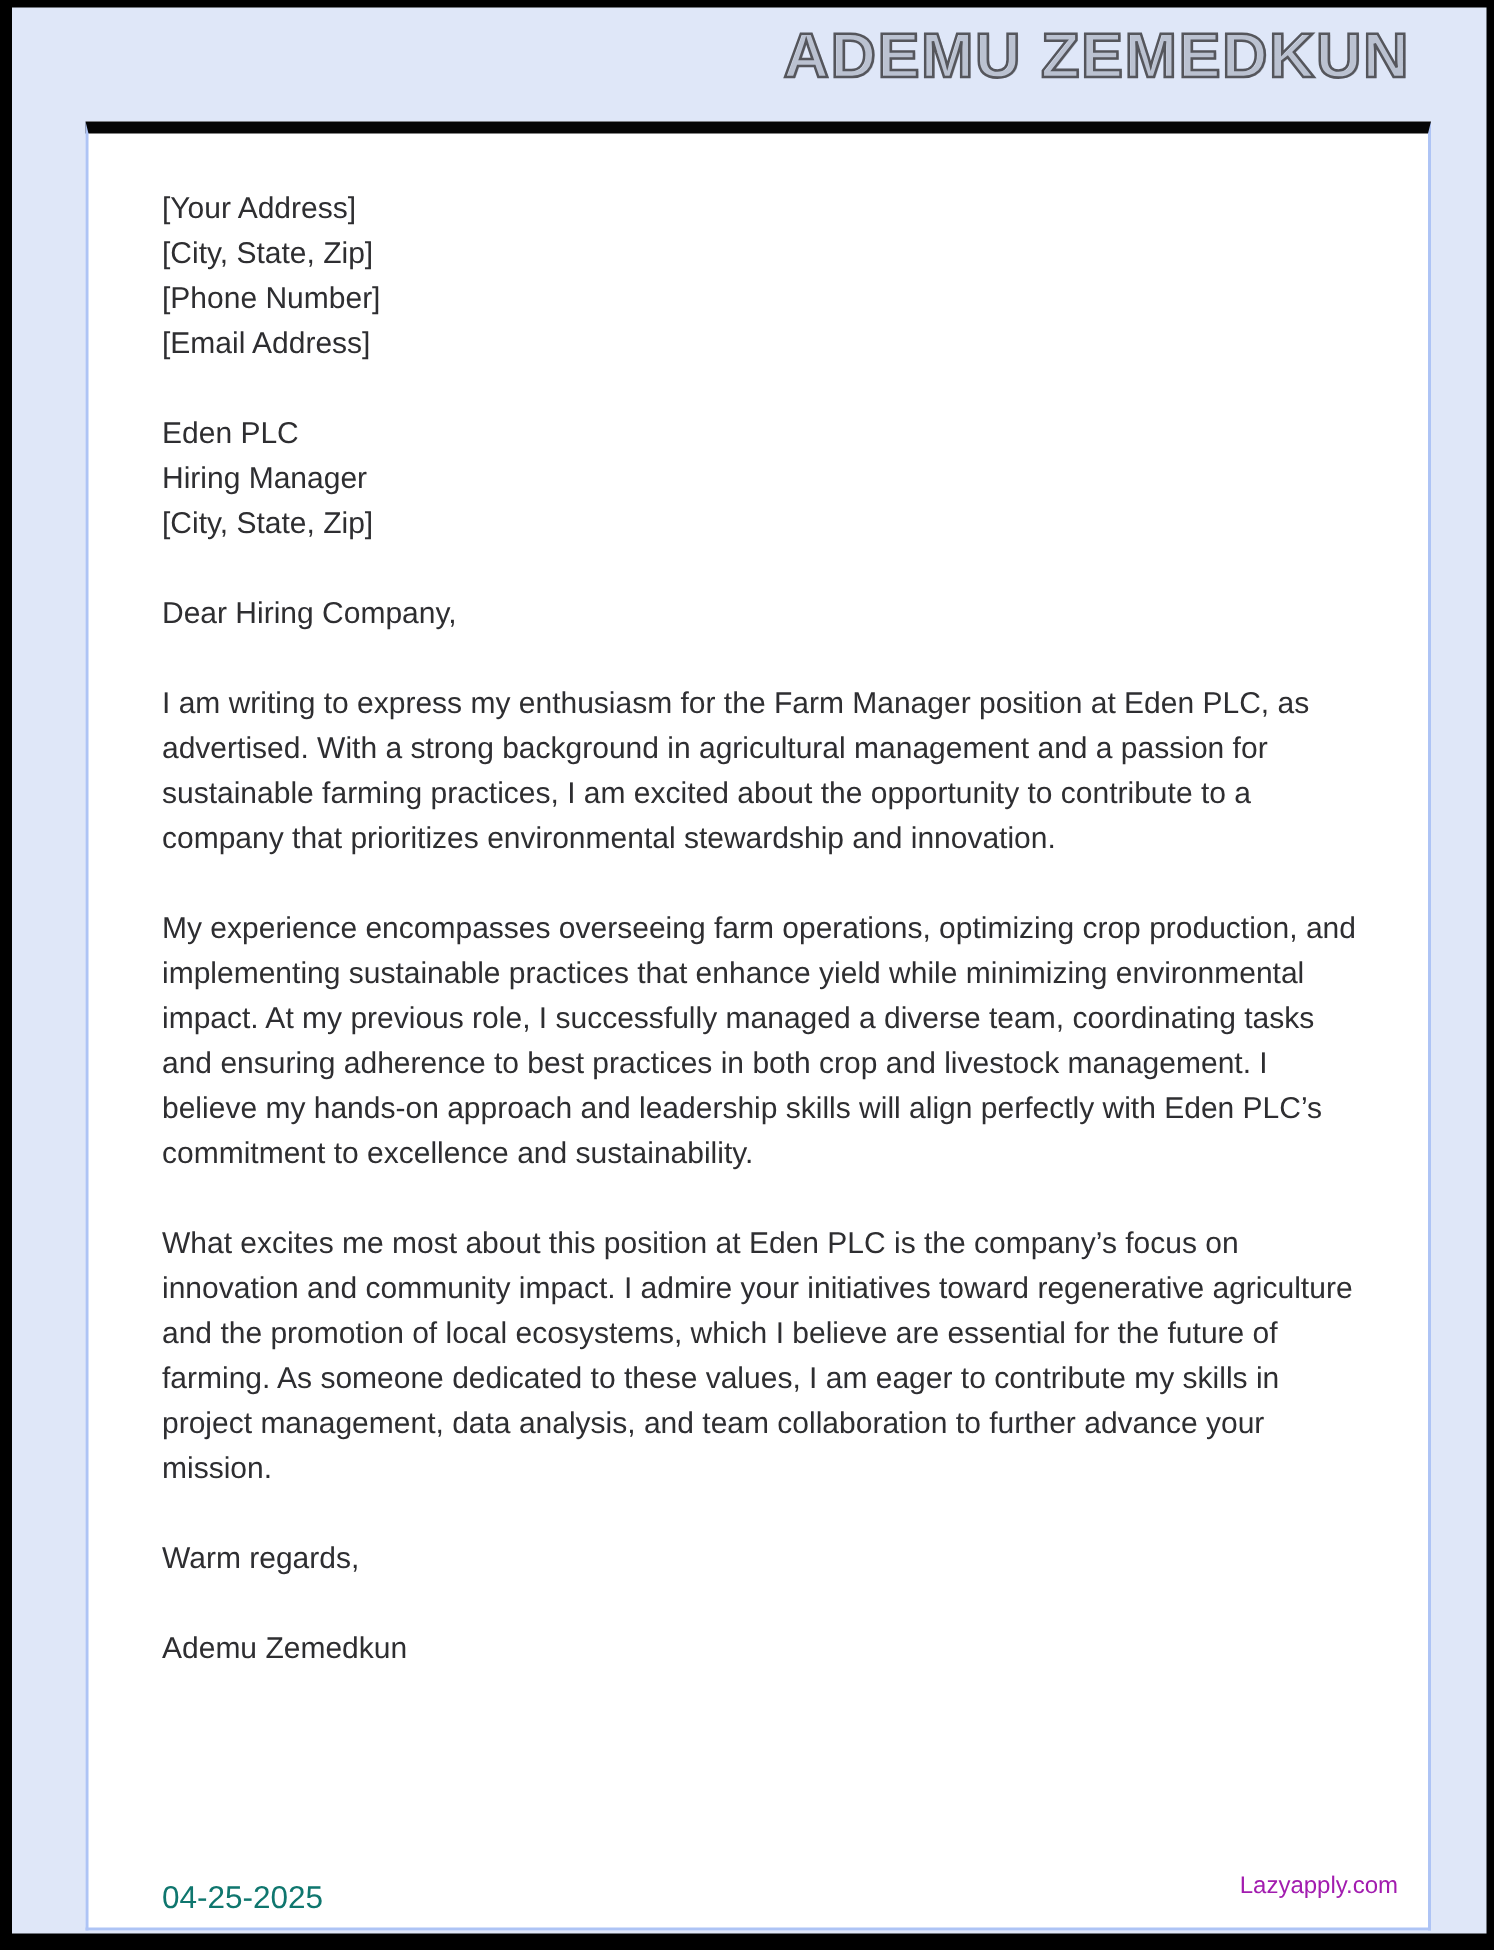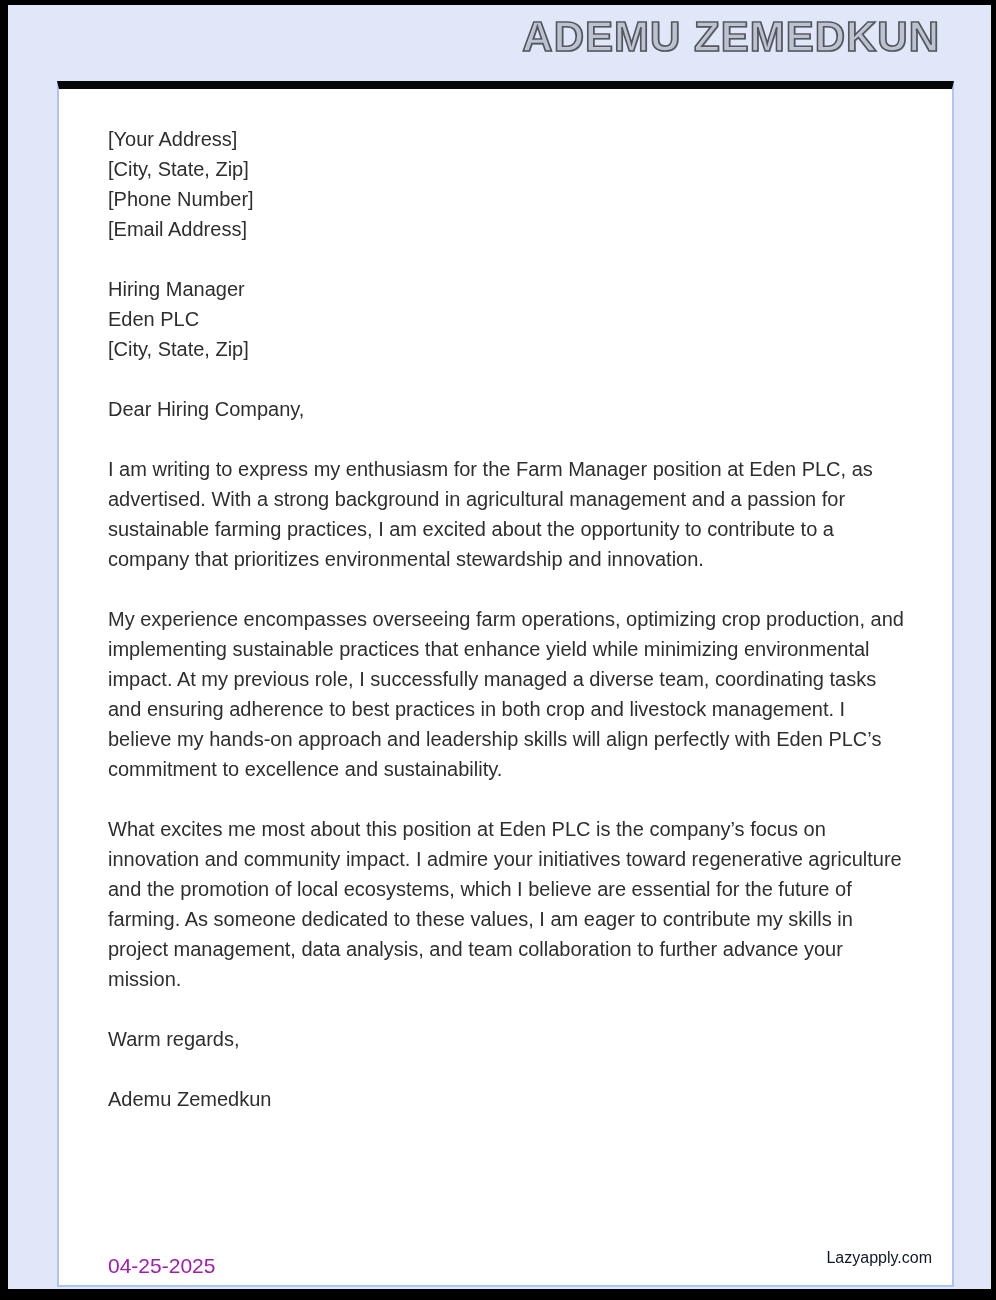--- a/index.html
+++ b/index.html
@@ -69,31 +69,31 @@
   .block p, .block div.line {
     margin: 0;
   }
   
   .date {
     position: absolute;
     left: 100px;
     top: 1246px;
     font-size: 21px;
     line-height: 30px;
-    color: #a21caf;
+    color: #0f766e;
     z-index: 3;
   }
   
   .watermark {
     position: absolute;
     top: 1243px;
     right: 59px;
     font-size: 16px;
     line-height: 20px;
-    color: #0f172a;
+    color: #a21caf;
     z-index: 3;
   }
 </style>
 </head>
 <body>
 
 <div class="canvas">
   <div class="mat">
     <div class="header-name">ADEMU ZEMEDKUN</div>
 
@@ -101,22 +101,22 @@
       <div class="letter">
 
         <div class="block">
           <div class="line">[Your Address]</div>
           <div class="line">[City, State, Zip]</div>
           <div class="line">[Phone Number]</div>
           <div class="line">[Email Address]</div>
         </div>
 
         <div class="block">
+          <div class="line">Eden PLC</div>
           <div class="line">Hiring Manager</div>
-          <div class="line">Eden PLC</div>
           <div class="line">[City, State, Zip]</div>
         </div>
 
         <div class="block">
           <p>Dear Hiring Company,</p>
         </div>
 
         <div class="block">
           <p>I am writing to express my enthusiasm for the Farm Manager position at Eden PLC, as advertised. With a strong background in agricultural management and a passion for sustainable farming practices, I am excited about the opportunity to contribute to a company that prioritizes environmental stewardship and innovation.</p>
         </div>

